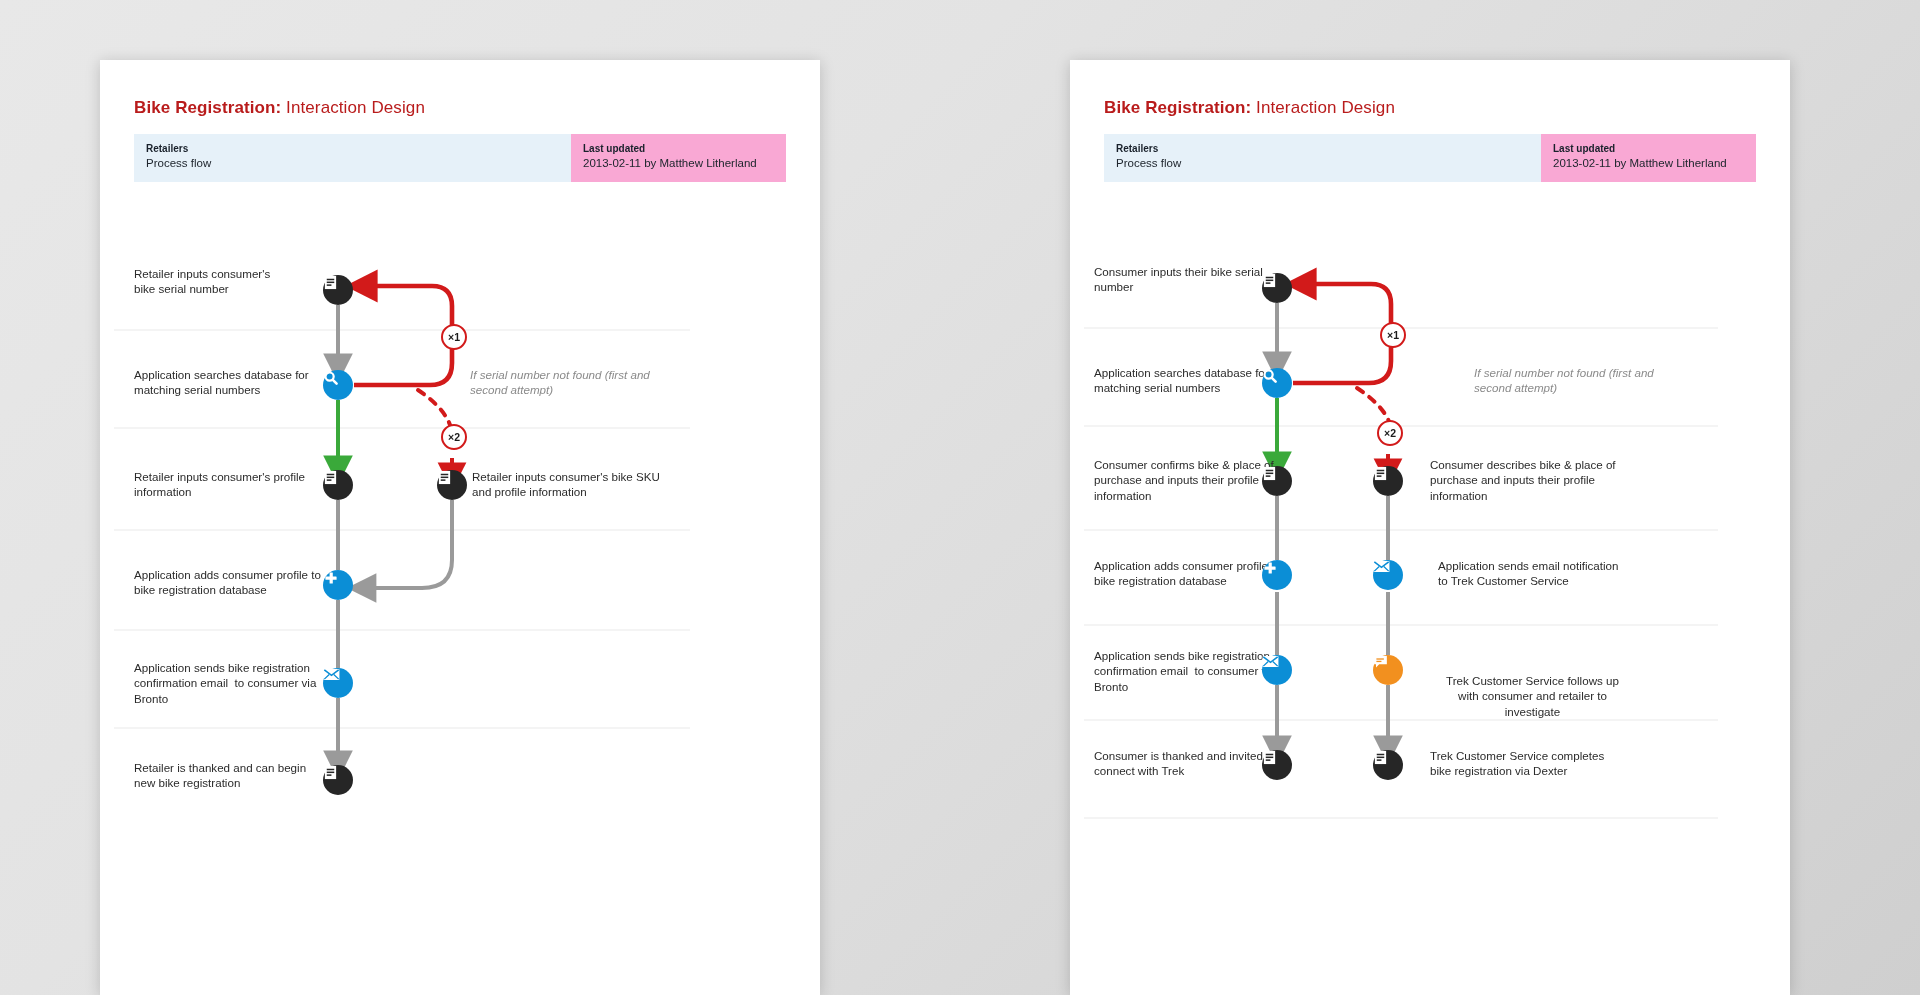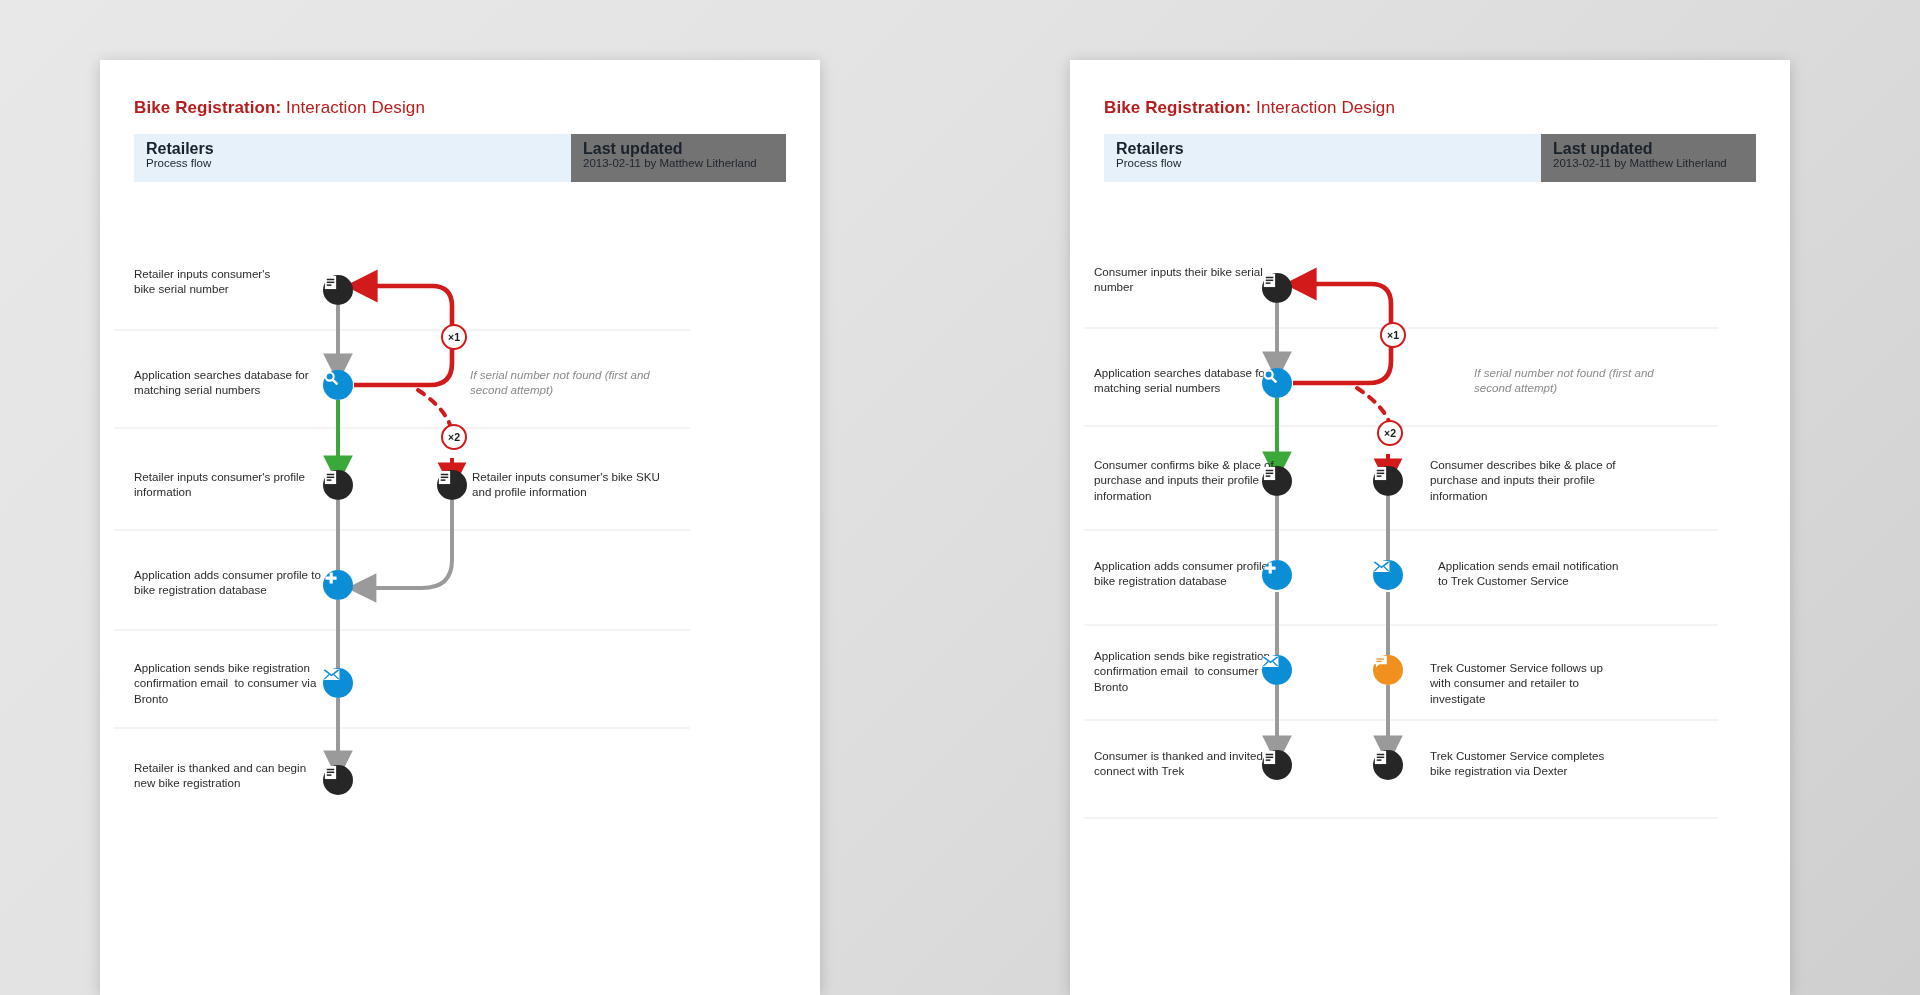--- a/index.html
+++ b/index.html
@@ -23,23 +23,23 @@
   }
   .panel-title .b{font-weight:bold;}
   .panel-title .n{font-weight:normal;}
 
   .meta-bar{
     position:absolute;left:34px;top:74px;width:652px;height:48px;
     background:#e6f1f9;display:flex;
   }
   .meta-left{flex:1 1 auto;padding:7px 0 0 12px;}
   .meta-right{
-    width:215px;background:#737373;padding:7px 0 0 12px;box-sizing:border-box;
-  }
-  .meta-k{font-size:16px;font-weight:bold;color:#19212b;line-height:15px;}
+    width:215px;background:#f9a8d4;padding:7px 0 0 12px;box-sizing:border-box;
+  }
+  .meta-k{font-size:10px;font-weight:bold;color:#19212b;line-height:15px;}
   .meta-v{font-size:11.5px;color:#20272f;line-height:15px;}
 
   .flow{position:absolute;left:0;top:140px;width:620px;height:790px;}
   .flow svg{position:absolute;left:0;top:0;}
 
   .lbl{
     position:absolute;font-size:11.6px;line-height:15.4px;color:#2b2b2b;
   }
   .note{
     position:absolute;font-size:11.6px;line-height:15.4px;
@@ -336,21 +336,21 @@
 
       <div class="node orange" style="left:303px;top:455px;">
         <svg width="15" height="14" viewBox="0 0 16 15">
           <path d="M1.2,1.2 H14.8 V10 H6.6 L3.2,13.4 V10 H1.2 Z" fill="#fff"></path>
           <g fill="#f2901f">
               <rect x="3.6" y="3.6" width="8" height="1.4"></rect>
               <rect x="3.6" y="6.2" width="5.4" height="1.4"></rect>
             </g>
         </svg>
       </div>
-      <div class="lbl" style="left:360px;top:460px;width:205px;">Trek Customer Service follows up<br>with consumer and retailer to<br>investigate</div>
+      <div class="lbl" style="left:360px;top:473px;width:205px;text-align:center;">Trek Customer Service follows up<br>with consumer and retailer to<br>investigate</div>
 
       <div class="lbl" style="left:24px;top:548px;width:205px;">Consumer is thanked and invited to<br>connect with Trek</div>
       <div class="node dark" style="left:192px;top:550px;">
         <svg width="15" height="15" viewBox="0 0 16 16">
           <rect x="2" y="1" width="12" height="14" fill="#fff"></rect>
           <g fill="#262626">
               <rect x="4" y="4" width="8" height="1.6"></rect>
               <rect x="4" y="7" width="8" height="1.6"></rect>
               <rect x="4" y="10" width="5" height="1.6"></rect>
             </g>

